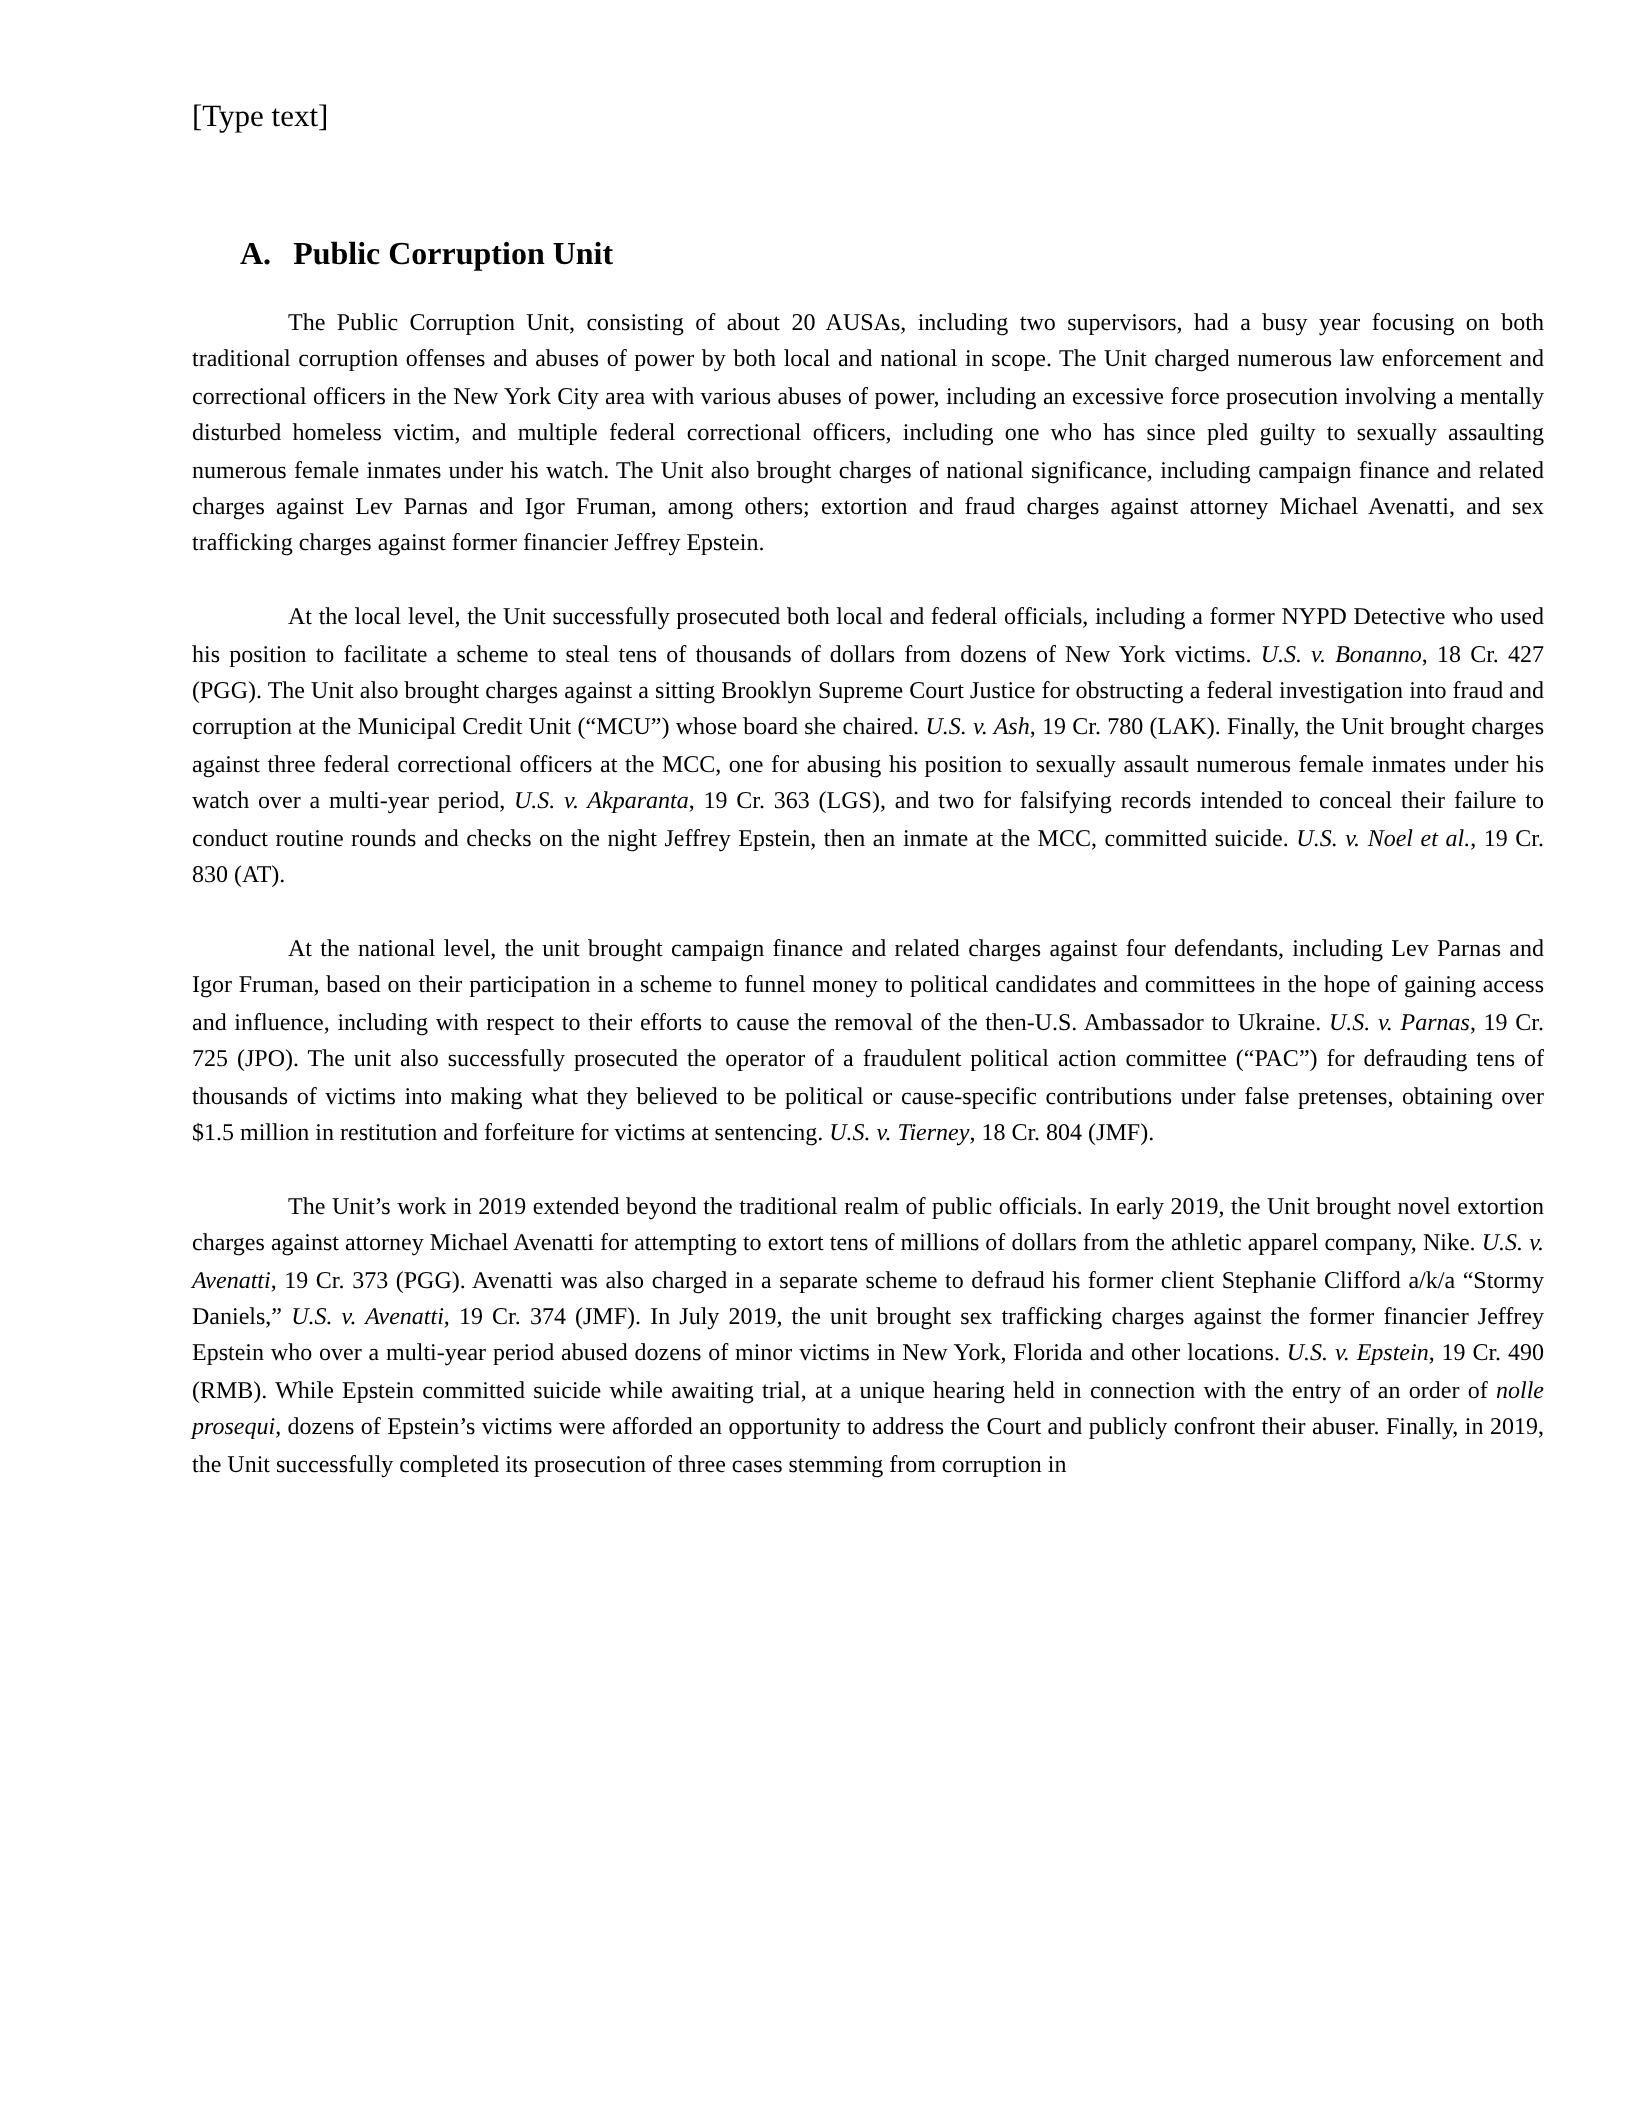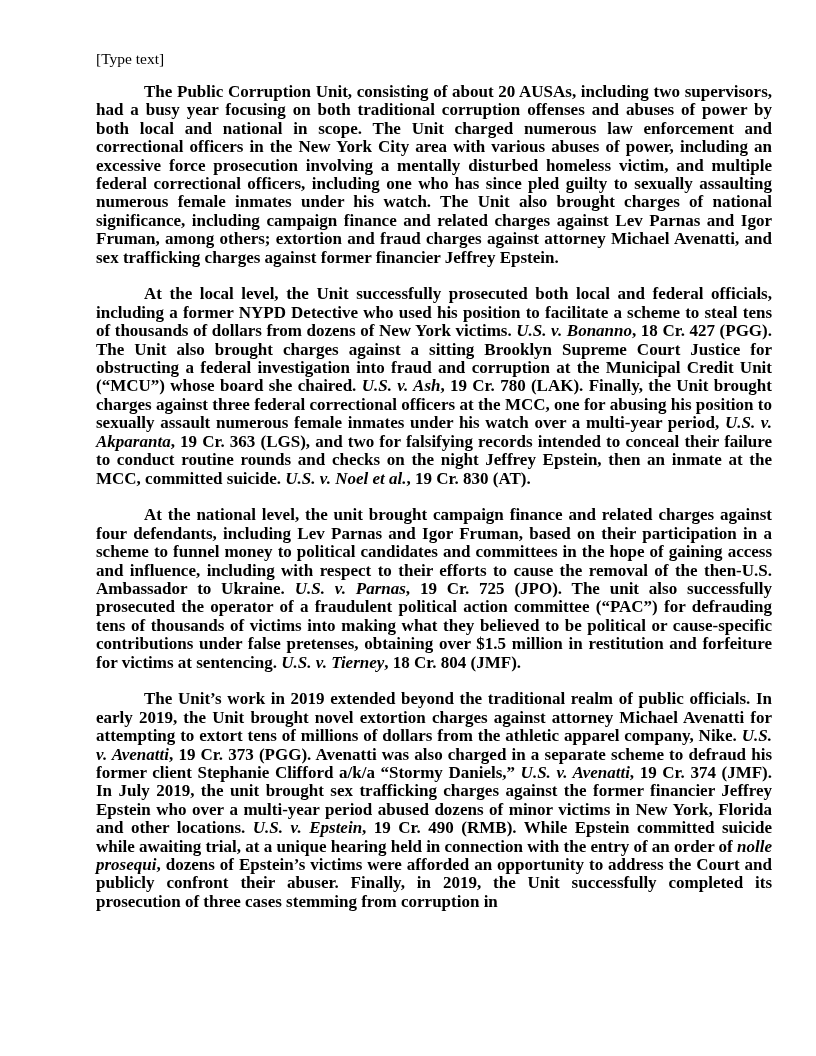--- a/index.html
+++ b/index.html
@@ -35,38 +35,40 @@
     margin-left: 11px;
   }
   .document-body {
     margin-top: 15px;
   }
   .para {
     margin: 0 0 18.4px 0;
     text-align: justify;
     text-indent: 48px;
     line-height: 18.4px;
-    font-size: 17px;
-    font-weight: bold;
+    font-size: 12px;
   }
   .para:last-child {
     margin-bottom: 0;
   }
   .para i {
     font-style: italic;
     margin-top: 14px;
   }
 </style>
 </head>
 <body>
 
 <div class="page">
 
   <p class="header-note">[Type text]</p>
 
+  <h3 class="section-heading">
+    <span class="section-number">A.</span><span class="section-title">Public Corruption Unit</span>
+  </h3>
 
   <div class="document-body">
     <p class="para"><span>The Public Corruption Unit, consisting of about 20 AUSAs, including two supervisors, had a busy year focusing on both traditional corruption offenses and abuses of power by both local and national in scope.  The Unit charged numerous law enforcement and correctional officers in the New York City area with various abuses of power, including an excessive force prosecution involving a mentally disturbed homeless victim, and multiple federal correctional officers, including one who has since pled guilty to sexually assaulting numerous female inmates under his watch.  The Unit also brought charges of national significance, including campaign finance and related charges against Lev Parnas and Igor Fruman, among others; extortion and fraud charges against attorney Michael Avenatti, and sex trafficking charges against former financier Jeffrey Epstein.</span></p>
     <p class="para"><span>At the local level, the Unit successfully prosecuted both local and federal officials, including a former NYPD Detective who used his position to facilitate a scheme to steal tens of thousands of dollars from dozens of New York victims.  </span><i>U.S. v. Bonanno</i><span>, 18 Cr. 427 (PGG).  The Unit also brought charges against a sitting Brooklyn Supreme Court Justice for obstructing a federal investigation into fraud and corruption at the Municipal Credit Unit (“MCU”) whose board she chaired.  </span><i>U.S. v. Ash</i><span>, 19 Cr. 780 (LAK).  Finally, the Unit brought charges against three federal correctional officers at the MCC, one for abusing his position to sexually assault numerous female inmates under his watch over a multi-year period, </span><i>U.S. v. Akparanta</i><span>, 19 Cr. 363 (LGS), and two for falsifying records intended to conceal their failure to conduct routine rounds and checks on the night Jeffrey Epstein, then an inmate at the MCC, committed suicide.  </span><i>U.S. v. Noel et al.</i><span>, 19 Cr. 830 (AT).</span></p>
     <p class="para"><span>At the national level, the unit brought campaign finance and related charges against four defendants, including Lev Parnas and Igor Fruman, based on their participation in a scheme to funnel money to political candidates and committees in the hope of gaining access and influence, including with respect to their efforts to cause the removal of the then-U.S. Ambassador to Ukraine.  </span><i>U.S. v. Parnas</i><span>, 19 Cr. 725 (JPO).   The unit also successfully prosecuted the operator of a fraudulent political action committee (“PAC”) for defrauding tens of thousands of victims into making what they believed to be political or cause-specific contributions under false pretenses, obtaining over $1.5 million in restitution and forfeiture for victims at sentencing.  </span><i>U.S. v. Tierney</i><span>, 18 Cr. 804 (JMF).</span></p>
     <p class="para"><span>The Unit’s work in 2019 extended beyond the traditional realm of public officials. In early 2019, the Unit brought novel extortion charges against attorney Michael Avenatti for attempting to extort tens of millions of dollars from the athletic apparel company, Nike.  </span><i>U.S. v. Avenatti</i><span>, 19 Cr. 373 (PGG).  Avenatti was also charged in a separate scheme to defraud his former client Stephanie Clifford a/k/a “Stormy Daniels,” </span><i>U.S. v. Avenatti</i><span>, 19 Cr. 374 (JMF).  In July 2019, the unit brought sex trafficking charges against the former financier Jeffrey Epstein who over a multi-year period abused dozens of minor victims in New York, Florida and other locations.  </span><i>U.S. v. Epstein</i><span>, 19 Cr. 490 (RMB).  While Epstein committed suicide while awaiting trial, at a unique hearing held in connection with the entry of an order of </span><i>nolle prosequi</i><span>, dozens of Epstein’s victims were afforded an opportunity to address the Court and publicly confront their abuser.  Finally, in 2019, the Unit successfully completed its prosecution of three cases stemming from corruption in</span></p>
   </div>
 
 </div>
 

